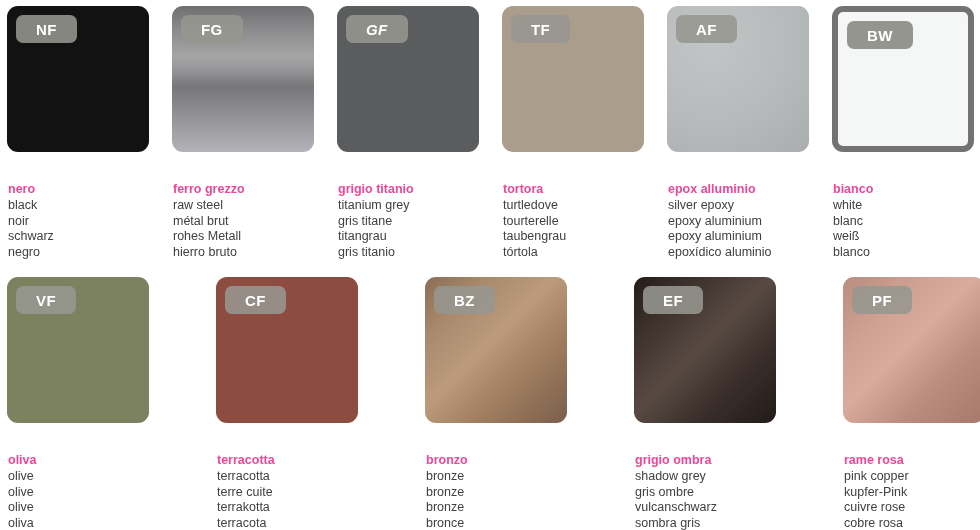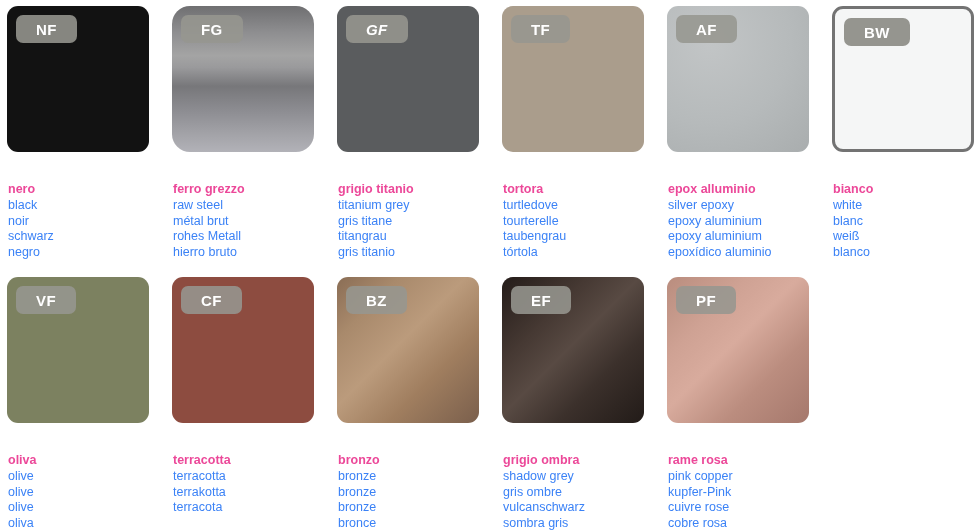--- a/index.html
+++ b/index.html
@@ -9,34 +9,34 @@
     font-family: "Liberation Sans", sans-serif;
     overflow: hidden;
   }
   #grid {
     position: relative;
     width: 980px; height: 530px;
     padding: 6px 0 0 7px;
   }
   .row { display: flex; }
   .row-1 { height: 271px; }
-  .row-2 { height: 253px; }
+  .row-2 { height: 253px; gap: 44px; }
   .swatch-cell {
     width: 165px;
     flex: 0 0 165px;
   }
   .swatch {
     position: relative;
     width: 142px;
     height: 146px;
     border-radius: 11px;
     overflow: hidden;
   }
   .swatch.bordered {
-    border: 3px solid #737373;
+    border: 6px solid #737373;
   }
   .badge {
     position: absolute;
     left: 9px; top: 9px;
     min-width: 56px;
     height: 28px;
     padding: 0 20px;
     border-radius: 7px;
     background: rgba(150,150,144,0.88);
     color: #ffffff;
@@ -58,21 +58,21 @@
   .name-it {
     font-size: 12.5px;
     font-weight: bold;
     color: #ec4899;
     line-height: 16px;
     margin-bottom: 1px;
     white-space: nowrap;
   }
   .name-tr {
     font-size: 12.5px;
-    color: #3b82f6;
+    color: #404040;
     line-height: 15.7px;
     white-space: nowrap;
   }
 </style>
 </head>
 <body>
 
 <div id="grid">
     <div class="row row-1">
       <div class="swatch-cell">
@@ -81,21 +81,21 @@
         </div>
         <div class="labels">
           <div class="name-it">nero</div>
           <div class="name-tr">black</div>
           <div class="name-tr">noir</div>
           <div class="name-tr">schwarz</div>
           <div class="name-tr">negro</div>
         </div>
       </div>
       <div class="swatch-cell">
-        <div class="swatch" style="background: linear-gradient(rgb(111, 111, 113) 0%, rgb(142, 142, 144) 18%, rgb(164, 164, 164) 34%, rgb(154, 154, 156) 42%, rgb(119, 119, 122) 55%, rgb(141, 141, 146) 72%, rgb(163, 163, 168) 88%, rgb(178, 178, 184) 100%); border-radius: 18px;">
+        <div class="swatch" style="background: linear-gradient(rgb(111, 111, 113) 0%, rgb(142, 142, 144) 18%, rgb(164, 164, 164) 34%, rgb(154, 154, 156) 42%, rgb(119, 119, 122) 55%, rgb(141, 141, 146) 72%, rgb(163, 163, 168) 88%, rgb(178, 178, 184) 100%);">
           <div class="badge">FG</div>
         </div>
         <div class="labels">
           <div class="name-it">ferro grezzo</div>
           <div class="name-tr">raw steel</div>
           <div class="name-tr">métal brut</div>
           <div class="name-tr">rohes Metall</div>
           <div class="name-tr">hierro bruto</div>
         </div>
       </div>
@@ -161,20 +161,21 @@
           <div class="name-tr">oliva</div>
         </div>
       </div>
       <div class="swatch-cell">
         <div class="swatch" style="background: rgb(141, 76, 64);">
           <div class="badge">CF</div>
         </div>
         <div class="labels">
           <div class="name-it">terracotta</div>
           <div class="name-tr">terracotta</div>
+          <div class="name-tr">terre cuite</div>
           <div class="name-tr">terrakotta</div>
           <div class="name-tr">terracota</div>
         </div>
       </div>
       <div class="swatch-cell">
         <div class="swatch" style="background: linear-gradient(135deg, rgb(138, 109, 85) 0%, rgb(169, 138, 108) 22%, rgb(187, 155, 124) 45%, rgb(160, 126, 95) 68%, rgb(122, 95, 76) 100%);">
           <div class="badge">BZ</div>
         </div>
         <div class="labels">
           <div class="name-it">bronzo</div>

